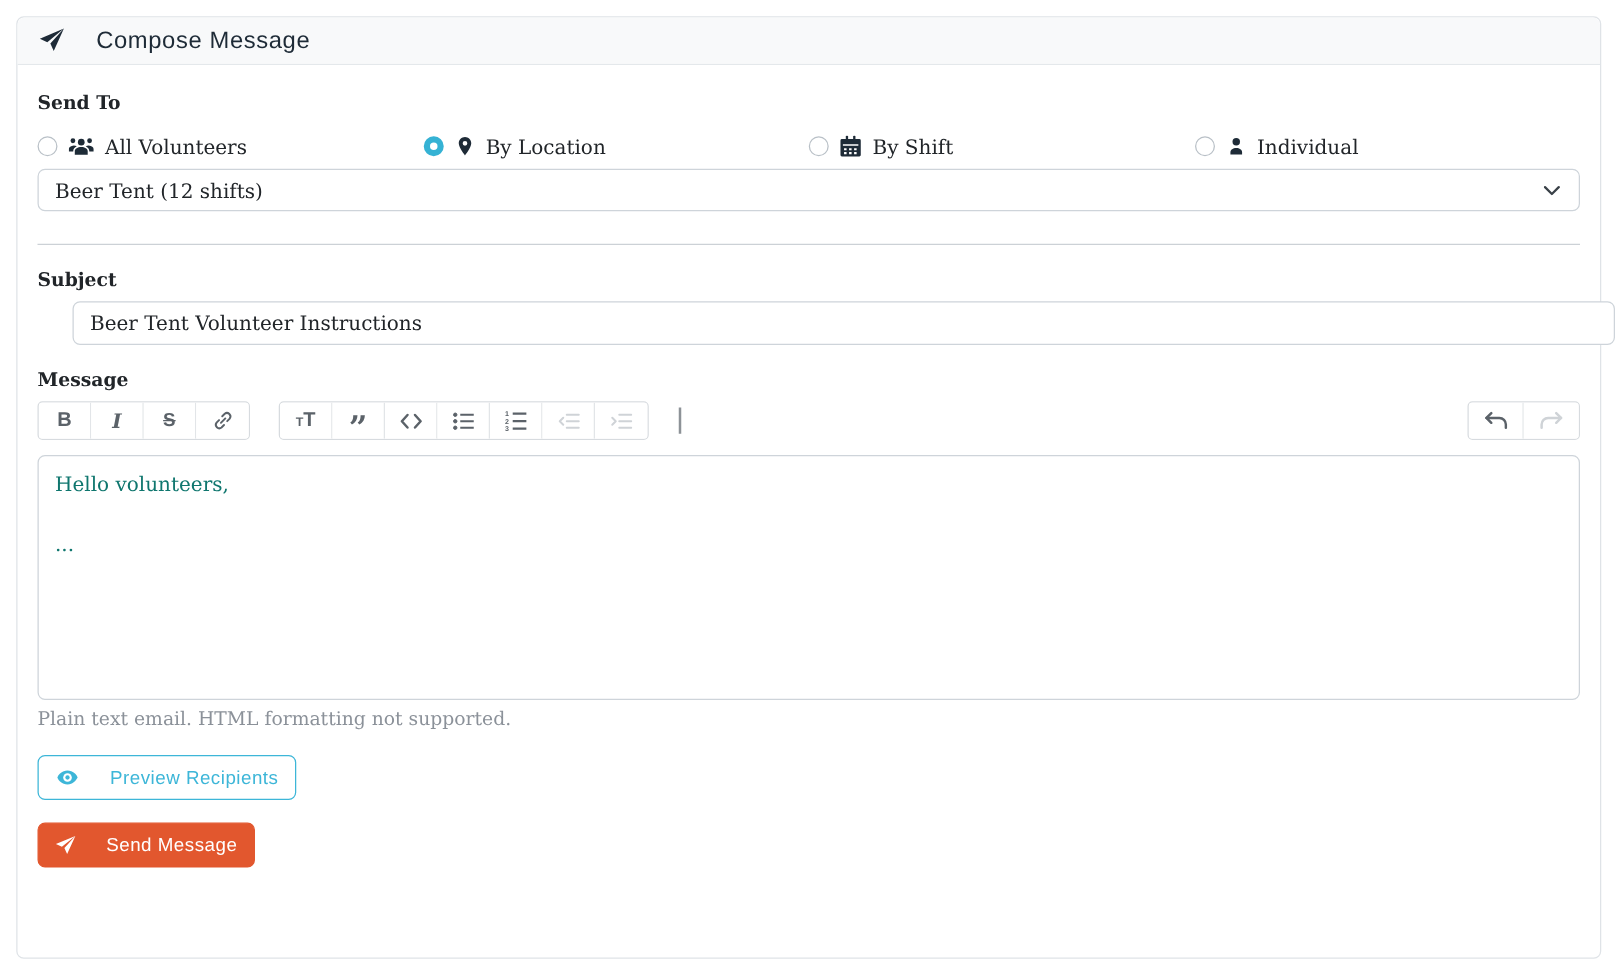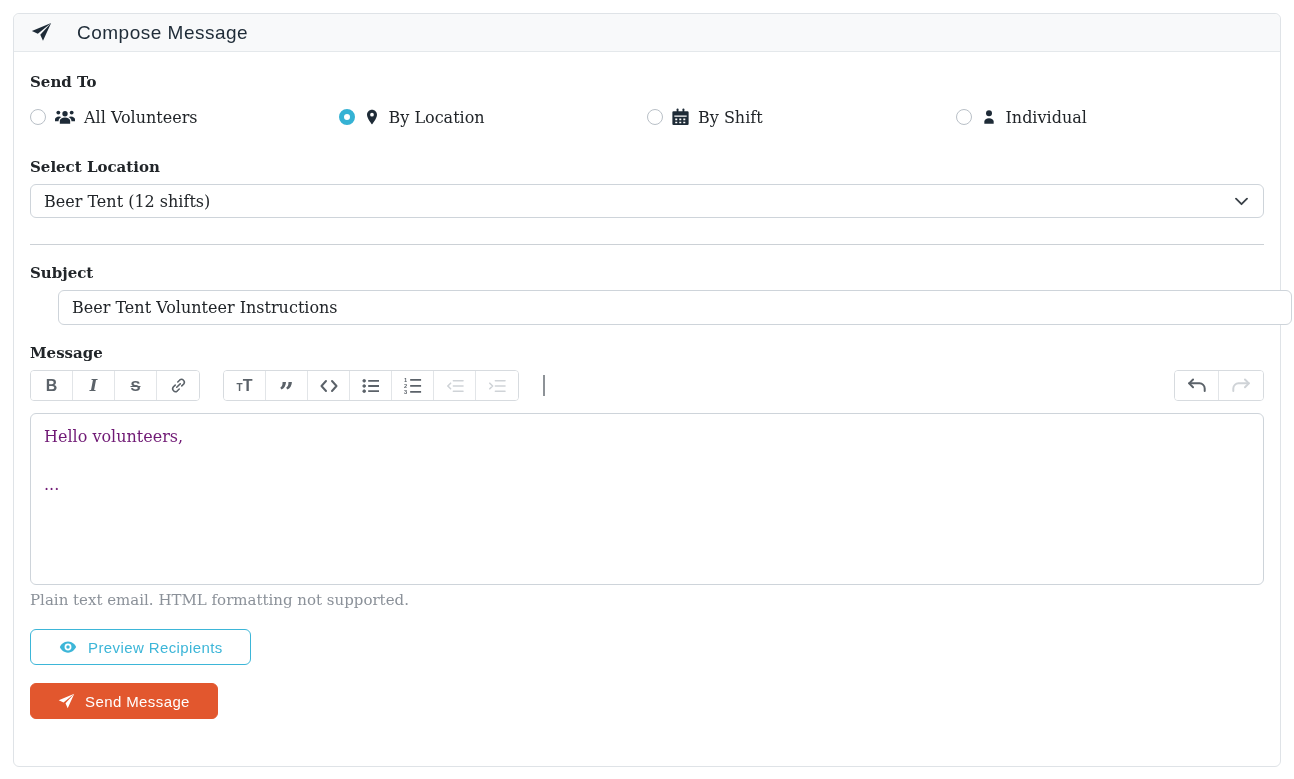--- a/index.html
+++ b/index.html
@@ -66,31 +66,31 @@
   .tb-glyph-tt { font-weight:700; }
   .tt-small { font-size:10px; }
   .tt-big { font-size:16px; }
   .tb-glyph-quote { font-family:"DejaVu Serif", serif; font-size:26px; line-height:8px; padding-top:12px; font-weight:700; }
   .tb-caret { width:2px; height:21px; background:#8d9297; margin-left:24px; }
   .tb-right { margin-left:auto; }
   .tb-right .tb-btn { width:44px; }
 
   
   .editor {
-    margin-top:12px; width:100%; height:172px; border:1px solid #ced4da; border-radius:6px;
+    margin-top:12px; width:100%; height:196px; border:1px solid #ced4da; border-radius:6px;
     padding:11px 13px; font-family:"DejaVu Serif", serif; font-size:16px; line-height:24px;
-    color:#701a75; white-space:pre-wrap; overflow:hidden;
+    color:#0f766e; white-space:pre-wrap; overflow:hidden;
   }
   .helper {
     margin-top:6px; font-family:"DejaVu Serif", serif; font-size:15px; color:#8b9199;
   }
 
   
   .btn {
-    display:inline-flex; align-items:center; gap:10px; height:36px; padding:0 27px;
+    display:inline-flex; align-items:center; gap:24px; height:36px; padding:0 13px;
     border-radius:6px; font-size:15px; letter-spacing:.4px; cursor:pointer; border:1px solid transparent;
     font-family:"Liberation Sans", sans-serif;
   }
   .btn-preview { margin-top:20px; background:#fff; border-color:#3db6d8; color:#3db6d8; }
   .actions { margin-top:18px; display:flex; gap:9px; }
   .btn-send  { background:#e2572e; border-color:#e2572e; color:#fff; }
   .btn-reset { background:#4e5b70; border-color:#4e5b70; color:#fff; }
 
   svg { display:block; }
 </style>
@@ -157,21 +157,20 @@
           <svg width="16" height="18" viewBox="0 0 24 24" fill="#1e2b37">
             <circle cx="12" cy="6.5" r="4.5"></circle>
             <path d="M5 22v-3.2C5 16.2 8.1 14 12 14s7 2.2 7 4.8V22z"></path>
           </svg>
         </span>
         <span class="opt-label">Individual</span>
       </div>
 
     </div>
 
-    <label class="form-label lbl-location">Select Location</label>
     <div class="select-box">
       <span>Beer Tent (12 shifts)</span>
       <span class="select-chevron">
         <svg width="13" height="9" viewBox="0 0 13 9" fill="none" stroke="#3a4148" stroke-width="1.8" stroke-linecap="round" stroke-linejoin="round">
           <path d="M1 1.5 6.5 7 12 1.5"></path>
         </svg>
       </span>
     </div>
 
     <hr class="divider">

